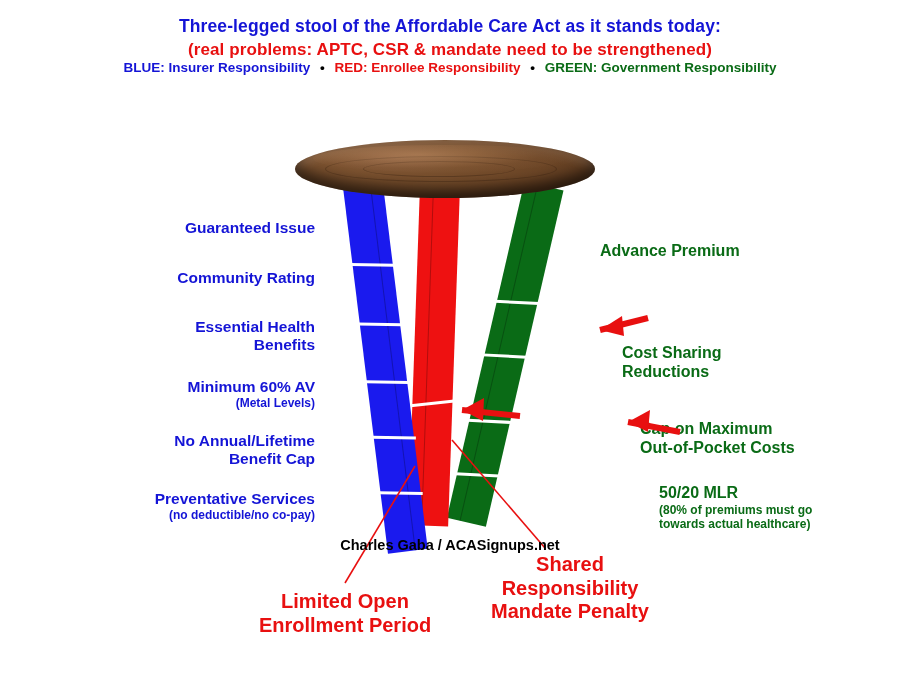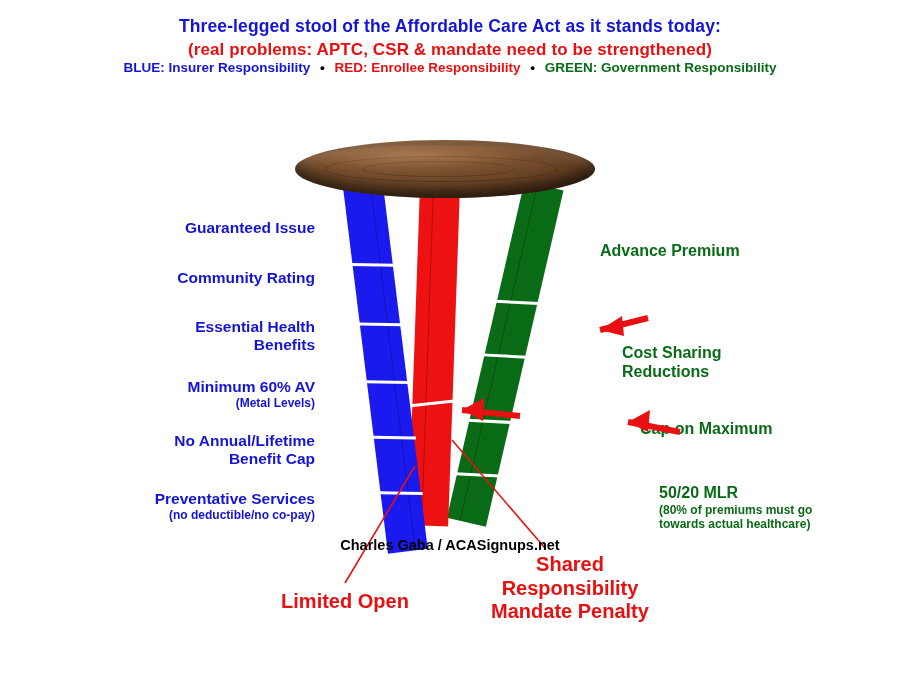--- a/index.html
+++ b/index.html
@@ -239,29 +239,31 @@
 
   <div class="label green-label" id="lbl-aptc">
     <div>Advance Premium</div>
   </div>
   <div class="label green-label" id="lbl-csr">
     <div>Cost Sharing</div>
     <div>Reductions</div>
   </div>
   <div class="label green-label" id="lbl-oop-cap">
     <div>Cap on Maximum</div>
+    <div>Out-of-Pocket Costs</div>
   </div>
   <div class="label green-label" id="lbl-mlr">
     <div>50/20 MLR</div>
     <div class="sub">(80% of premiums must go</div>
     <div class="sub">towards actual healthcare)</div>
   </div>
 
   <div class="label red-label" id="lbl-limited-open">
     <div>Limited Open</div>
+    <div>Enrollment Period</div>
   </div>
   <div class="label red-label" id="lbl-shared-resp">
     <div>Shared</div>
     <div>Responsibility</div>
     <div>Mandate Penalty</div>
   </div>
 
   <svg id="overlay" viewBox="0 0 900 700">
     <defs>
       <marker id="arrow-red" markerWidth="7" markerHeight="7" refX="6" refY="3.5" orient="auto">

